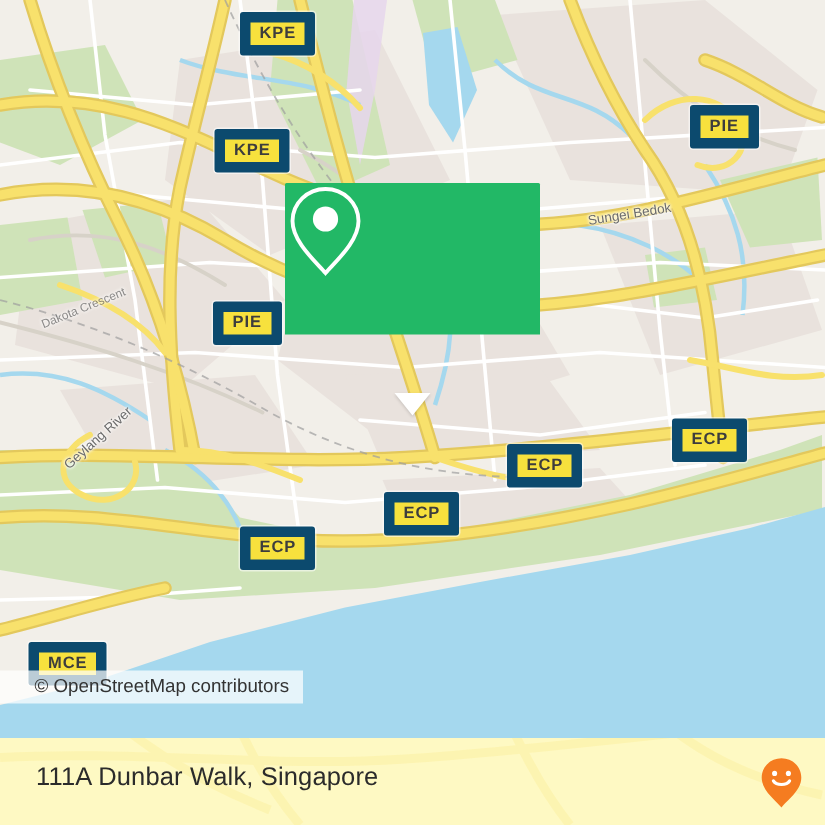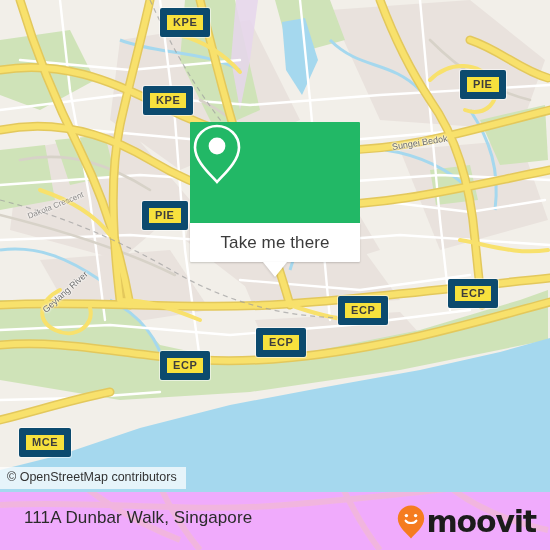--- a/index.html
+++ b/index.html
@@ -35,25 +35,25 @@
     font-weight:bold;
     letter-spacing:.6px;
     padding:1px 6px 2px 6px;
     line-height:12px;
     box-shadow:0 0 0 1px rgba(255,255,255,.55);
     font-family:"Liberation Sans",sans-serif;
   }
 
   
   #attribution{
-    position:absolute;left:0;top:467px;
+    position:absolute;left:0;top:447px;
     background:rgba(255,255,255,.72);
     color:#333;
     font-size:12.5px;
-    padding:3px 9px 4px 7px;
+    padding:3px 9px 4px 23px;
     line-height:15px;
     font-family:"Liberation Sans",sans-serif;
   }
 
   
   #callout{position:absolute;left:190px;top:122px;width:170px;}
   #callout .head{
     background:#22b866;height:101px;border-radius:1px 1px 0 0;
     display:flex;align-items:center;justify-content:center;
   }
@@ -68,21 +68,21 @@
     width:0;height:0;
     border-left:12px solid transparent;
     border-right:12px solid transparent;
     border-top:15px solid #ffffff;
     filter:drop-shadow(0 1px 1px rgba(0,0,0,.15));
   }
 
   
   #footer{
     position:absolute;left:0;top:492px;width:550px;height:58px;
-    background:#f0abfc;overflow:hidden;
+    background:#fef9c3;overflow:hidden;
   }
   #footer .ghost{position:absolute;left:0;top:-492px;opacity:.20;}
   #footer-address{
     position:absolute;left:24px;top:16px;
     font-size:17px;color:#2b2b2b;letter-spacing:.1px;
   }
   #brand{position:absolute;right:14px;top:12px;display:flex;align-items:center;}
   #brand .wordmark{
     font-size:30px;font-weight:bold;color:#1c1c1c;
     letter-spacing:-1.2px;line-height:30px;margin-left:1px;
@@ -231,23 +231,20 @@
     <div id="attribution">© OpenStreetMap contributors</div>
 
     <div id="callout">
       <div class="head">
         <svg width="54" height="64" viewBox="0 0 54 64">
           <path d="M27 4 C 14.8 4 5 13.6 5 25.4 C 5 39 20 52 27 60 C 34 52 49 39 49 25.4 C 49 13.6 39.2 4 27 4 Z" fill="none" stroke="#ffffff" stroke-width="2.6"></path>
           <circle cx="27" cy="24" r="8.4" fill="#ffffff"></circle>
         </svg>
       </div>
       <div class="tail"></div>
-      <div class="foot">
-        <span>Take me there</span>
-      </div>
     </div>
   </div>
 
   <div id="footer">
     <svg class="ghost" width="550" height="550" viewBox="0 0 550 550">
       <g stroke="#f8e16c" stroke-width="6" fill="none">
         <path d="M0 505 C 90 500, 180 512, 270 506 C 360 500, 450 488, 550 478"></path>
         <path d="M150 460 C 160 490, 175 520, 200 550"></path>
         <path d="M330 460 C 345 495, 360 525, 380 550"></path>
         <path d="M60 465 C 90 495, 130 520, 180 540"></path>
@@ -255,17 +252,16 @@
       </g>
     </svg>
     <div id="footer-address">111A Dunbar Walk, Singapore</div>
     <div id="brand">
       <svg width="30" height="36" viewBox="0 0 30 36">
         <path d="M15 1.5 C 7.6 1.5 1.8 7.2 1.8 14.4 C 1.8 23.4 11.6 29.8 15 34.4 C 18.4 29.8 28.2 23.4 28.2 14.4 C 28.2 7.2 22.4 1.5 15 1.5 Z" fill="#f57c20"></path>
         <circle cx="10.4" cy="11.6" r="1.7" fill="#ffffff"></circle>
         <circle cx="19.6" cy="11.6" r="1.7" fill="#ffffff"></circle>
         <path d="M9.6 16.6 C 11.6 19.8, 18.4 19.8, 20.4 16.6" stroke="#ffffff" stroke-width="2.1" fill="none" stroke-linecap="round"></path>
       </svg>
-      <span class="wordmark">moovit</span>
     </div>
   </div>
 
 </div>
 
 </body></html>

